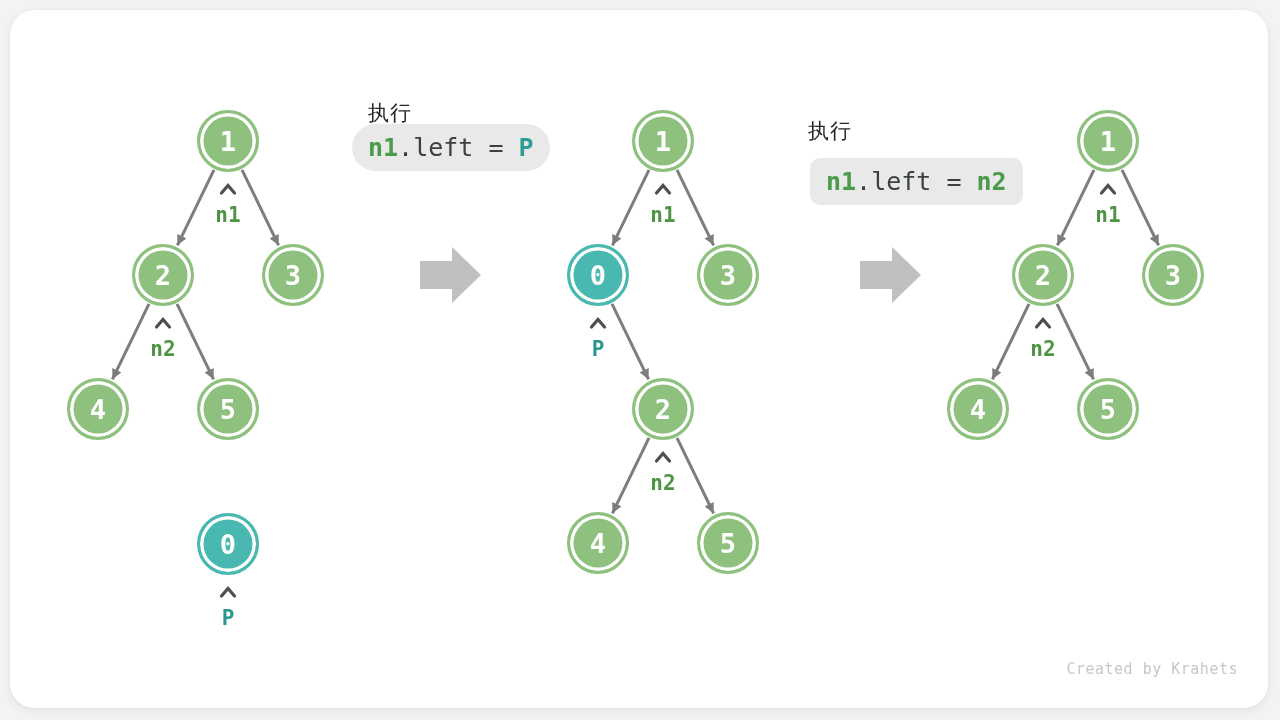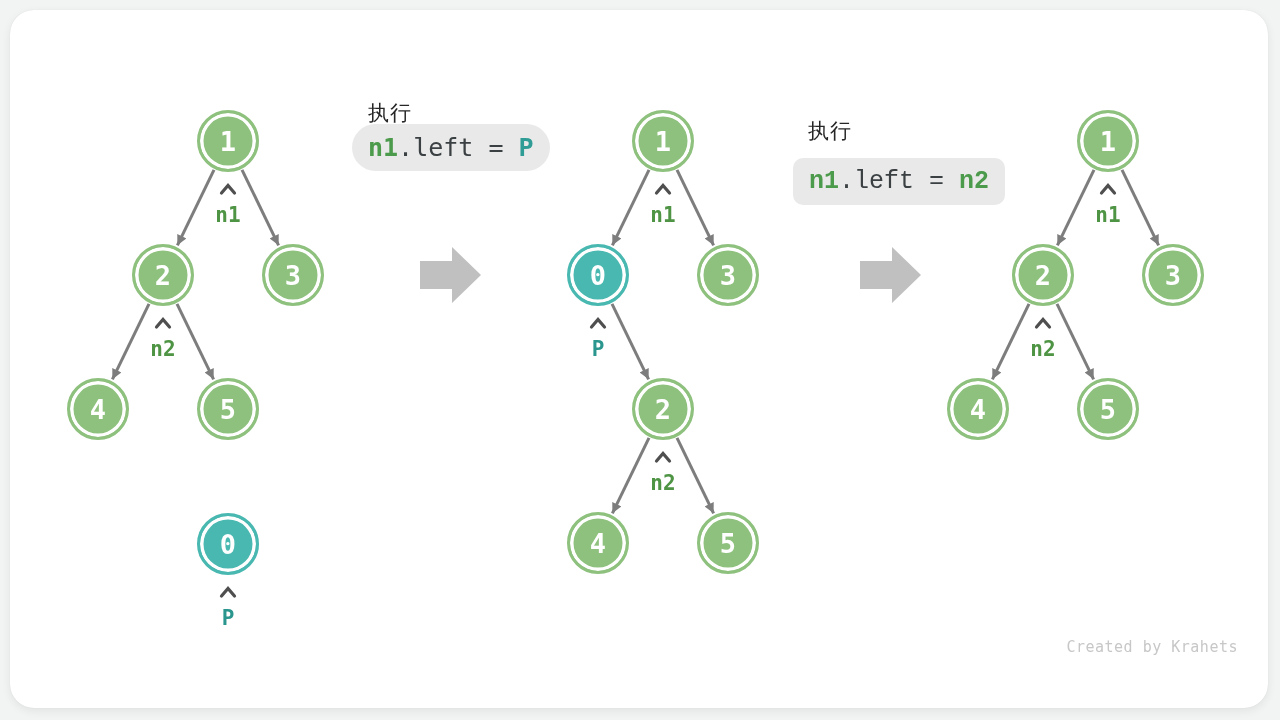--- a/index.html
+++ b/index.html
@@ -15,21 +15,21 @@
   .ptr-label{position:absolute;width:80px;text-align:center;z-index:2;
              font:bold 21px "DejaVu Sans Mono","Liberation Mono",monospace;color:#4e9444;}
   .ptr-label.teal{color:#2b968e;}
   .exec-title{position:absolute;z-index:2;font-size:21px;color:#262626;letter-spacing:1px;}
   .code-box{position:absolute;z-index:2;background:#e9e9e9;border-radius:10px;padding:5px 16px;
             font:25px "DejaVu Sans Mono","Liberation Mono",monospace;color:#3b4043;}
   .code-line{white-space:pre;line-height:37px;}
   .tone-green{color:#4c9a4c;font-weight:bold;}
   .tone-teal{color:#2f9c95;font-weight:bold;}
   .tone-plain{color:#3b4043;}
-  .footer{position:absolute;right:42px;top:638px;z-index:2;
+  .footer{position:absolute;right:42px;top:660px;z-index:2;
           font:15px "DejaVu Sans Mono","Liberation Mono",monospace;color:#c7c7c7;letter-spacing:0.5px;}
 </style>
 </head>
 <body>
 
 <div class="card"></div>
 
 <svg id="overlay" width="1280" height="720" viewBox="0 0 1280 720" xmlns="http://www.w3.org/2000/svg">
   <defs>
     <marker id="arrow" viewBox="0 0 10 10" refX="10" refY="5" markerWidth="11" markerHeight="10" markerUnits="userSpaceOnUse" orient="auto">
@@ -89,15 +89,15 @@
     <div class="ptr-label" style="left: 1003px; top: 337px;">n2</div>
   </div>
 
 <div class="footer">Created by Krahets</div>
 
 <div class="exec-title" style="left: 368px; top: 99px;">执行</div>
 <div class="code-box" style="left: 352px; top: 124px; border-radius: 31px;">
     <div class="code-line"><span class="tone-green">n1</span><span class="tone-plain">.left</span><span class="tone-plain"> = </span><span class="tone-teal">P</span></div>
   </div>
 <div class="exec-title" style="left: 808px; top: 117px;">执行</div>
-<div class="code-box" style="left: 793px; top: 158px; font-family: Liberation Mono, monospace;">
+<div class="code-box" style="left: 810px; top: 158px;">
     <div class="code-line"><span class="tone-green">n1</span><span class="tone-plain">.left</span><span class="tone-plain"> = </span><span class="tone-green">n2</span></div>
   </div>
 
 </body></html>

